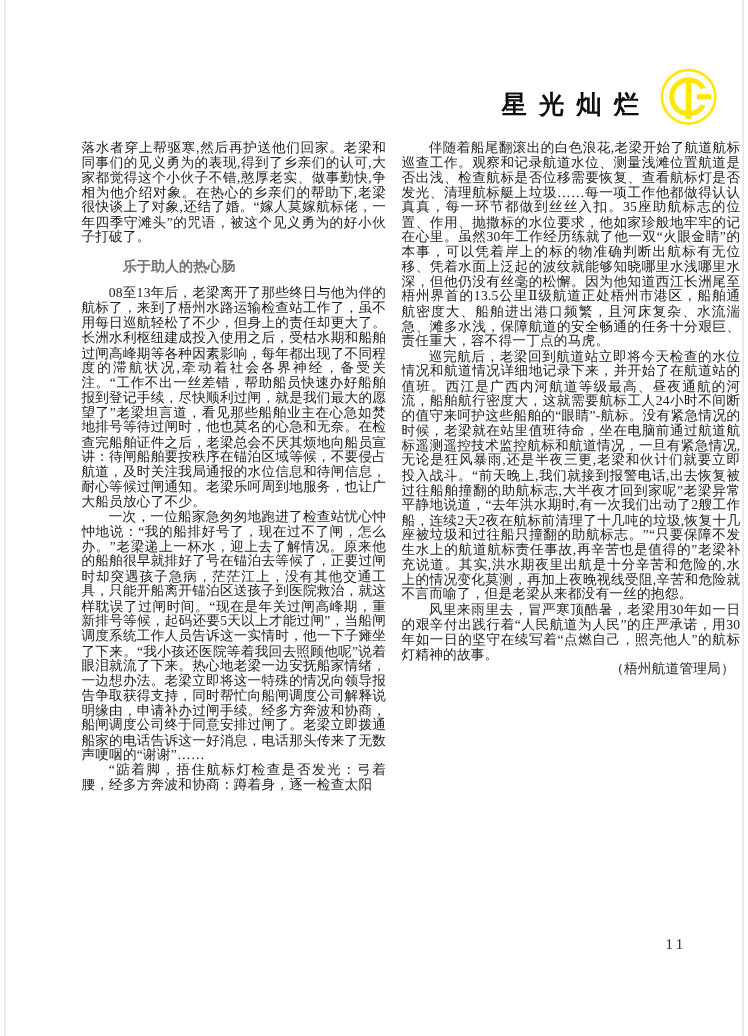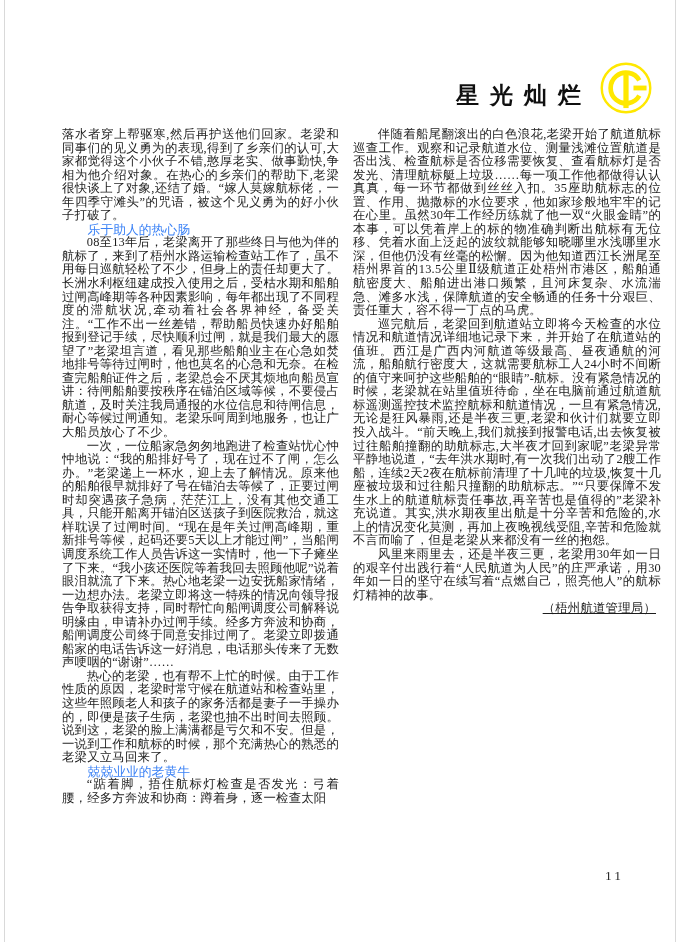--- a/index.html
+++ b/index.html
@@ -24,56 +24,54 @@
     font-weight:bold;
     font-size:23px;
     letter-spacing:11px;
     color:#0f0f0f;
     line-height:1;
     padding-top:14px;
   }
   .logo{width:56px;height:56px;display:block;}
 
   .content{
-    position:absolute;top:128px;left:62px;
+    position:absolute;top:128px;left:74px;
     display:flex;gap:14px;
   }
   .col{text-align:justify;}
   .col-left{width:277px;height:736px;overflow:hidden;}
   .col-right{width:308px;height:712px;overflow:hidden;}
 
   p.para{
     margin:0;
     text-indent:2em;
     font-size:12.4px;
     line-height:13.55px;
     letter-spacing:0.2px;
   }
   p.no-indent{text-indent:0;}
   h3.subhead{
-    margin:0;
+    margin:12px;
     text-indent:2em;
     font-family:"Liberation Sans","DejaVu Sans",sans-serif;
-    font-weight:normal;
+    font-weight:bold;
     font-size:12.8px;
     line-height:13.55px;
-    color:#3b82f6;
+    color:#737373;
   }
   p.attribution{
     text-indent:0;
     text-align:right;
     padding-right:5px;
-    text-decoration:underline;
   }
   .page-number{
     position:absolute;top:851px;left:605px;
     font-size:13.5px;
     letter-spacing:3px;
     color:#2b2b2b;
-    margin-top:17px;
   }
 </style>
 </head>
 <body>
 
 <div class="edge edge-left"></div>
 <div class="edge edge-right"></div>
 
 <header class="masthead">
   <span class="masthead-title">星光灿烂</span>
@@ -86,26 +84,24 @@
     </svg>
   </span>
 </header>
 
 <main class="content">
   <section class="col col-left">
     <p class="para no-indent">落水者穿上帮驱寒,然后再护送他们回家。老梁和同事们的见义勇为的表现,得到了乡亲们的认可,大家都觉得这个小伙子不错,憨厚老实、做事勤快,争相为他介绍对象。在热心的乡亲们的帮助下,老梁很快谈上了对象,还结了婚。“嫁人莫嫁航标佬，一年四季守滩头”的咒语，被这个见义勇为的好小伙子打破了。</p>
     <h3 class="subhead">乐于助人的热心肠</h3>
     <p class="para">08至13年后，老梁离开了那些终日与他为伴的航标了，来到了梧州水路运输检查站工作了，虽不用每日巡航轻松了不少，但身上的责任却更大了。长洲水利枢纽建成投入使用之后，受枯水期和船舶过闸高峰期等各种因素影响，每年都出现了不同程度的滞航状况,牵动着社会各界神经，备受关注。“工作不出一丝差错，帮助船员快速办好船舶报到登记手续，尽快顺利过闸，就是我们最大的愿望了”老梁坦言道，看见那些船舶业主在心急如焚地排号等待过闸时，他也莫名的心急和无奈。在检查完船舶证件之后，老梁总会不厌其烦地向船员宣讲：待闸船舶要按秩序在锚泊区域等候，不要侵占航道，及时关注我局通报的水位信息和待闸信息，耐心等候过闸通知。老梁乐呵周到地服务，也让广大船员放心了不少。</p>
     <p class="para">一次，一位船家急匆匆地跑进了检查站忧心忡忡地说：“我的船排好号了，现在过不了闸，怎么办。”老梁递上一杯水，迎上去了解情况。原来他的船舶很早就排好了号在锚泊去等候了，正要过闸时却突遇孩子急病，茫茫江上，没有其他交通工具，只能开船离开锚泊区送孩子到医院救治，就这样耽误了过闸时间。“现在是年关过闸高峰期，重新排号等候，起码还要5天以上才能过闸”，当船闸调度系统工作人员告诉这一实情时，他一下子瘫坐了下来。“我小孩还医院等着我回去照顾他呢”说着眼泪就流了下来。热心地老梁一边安抚船家情绪，一边想办法。老梁立即将这一特殊的情况向领导报告争取获得支持，同时帮忙向船闸调度公司解释说明缘由，申请补办过闸手续。经多方奔波和协商，船闸调度公司终于同意安排过闸了。老梁立即拨通船家的电话告诉这一好消息，电话那头传来了无数声哽咽的“谢谢”……</p>
-    <p class="para">热心的老梁，也有帮不上忙的时候。由于工作性质的原因，老梁时常守候在航道站和检查站里，这些年照顾老人和孩子的家务活都是妻子一手操办的，即便是孩子生病，老梁也抽不出时间去照顾。说到这，老梁的脸上满满都是亏欠和不安。但是，一说到工作和航标的时候，那个充满热心的熟悉的老梁又立马回来了。</p>
-    <h3 class="subhead">兢兢业业的老黄牛</h3>
     <p class="para">“踮着脚，捂住航标灯检查是否发光：弓着腰，经多方奔波和协商：蹲着身，逐一检查太阳</p>
   </section>
 
   <section class="col col-right">
     <p class="para">伴随着船尾翻滚出的白色浪花,老梁开始了航道航标巡查工作。观察和记录航道水位、测量浅滩位置航道是否出浅、检查航标是否位移需要恢复、查看航标灯是否发光、清理航标艇上垃圾……每一项工作他都做得认认真真，每一环节都做到丝丝入扣。35座助航标志的位置、作用、抛撒标的水位要求，他如家珍般地牢牢的记在心里。虽然30年工作经历练就了他一双“火眼金睛”的本事，可以凭着岸上的标的物准确判断出航标有无位移、凭着水面上泛起的波纹就能够知晓哪里水浅哪里水深，但他仍没有丝毫的松懈。因为他知道西江长洲尾至梧州界首的13.5公里Ⅱ级航道正处梧州市港区，船舶通航密度大、船舶进出港口频繁，且河床复杂、水流湍急、滩多水浅，保障航道的安全畅通的任务十分艰巨、责任重大，容不得一丁点的马虎。</p>
     <p class="para">巡完航后，老梁回到航道站立即将今天检查的水位情况和航道情况详细地记录下来，并开始了在航道站的值班。西江是广西内河航道等级最高、昼夜通航的河流，船舶航行密度大，这就需要航标工人24小时不间断的值守来呵护这些船舶的“眼睛”-航标。没有紧急情况的时候，老梁就在站里值班待命，坐在电脑前通过航道航标遥测遥控技术监控航标和航道情况，一旦有紧急情况,无论是狂风暴雨,还是半夜三更,老梁和伙计们就要立即投入战斗。“前天晚上,我们就接到报警电话,出去恢复被过往船舶撞翻的助航标志,大半夜才回到家呢”老梁异常平静地说道，“去年洪水期时,有一次我们出动了2艘工作船，连续2天2夜在航标前清理了十几吨的垃圾,恢复十几座被垃圾和过往船只撞翻的助航标志。”“只要保障不发生水上的航道航标责任事故,再辛苦也是值得的”老梁补充说道。其实,洪水期夜里出航是十分辛苦和危险的,水上的情况变化莫测，再加上夜晚视线受阻,辛苦和危险就不言而喻了，但是老梁从来都没有一丝的抱怨。</p>
-    <p class="para">风里来雨里去，还是半夜三更，老梁用30年如一日的艰辛付出践行着“人民航道为人民”的庄严承诺，用30年如一日的坚守在续写着“点燃自己，照亮他人”的航标灯精神的故事。</p>
+    <p class="para">风里来雨里去，冒严寒顶酷暑，老梁用30年如一日的艰辛付出践行着“人民航道为人民”的庄严承诺，用30年如一日的坚守在续写着“点燃自己，照亮他人”的航标灯精神的故事。</p>
     <p class="para attribution">（梧州航道管理局）</p>
   </section>
 </main>
 
 <div class="page-number">11</div>
 
 </body></html>

